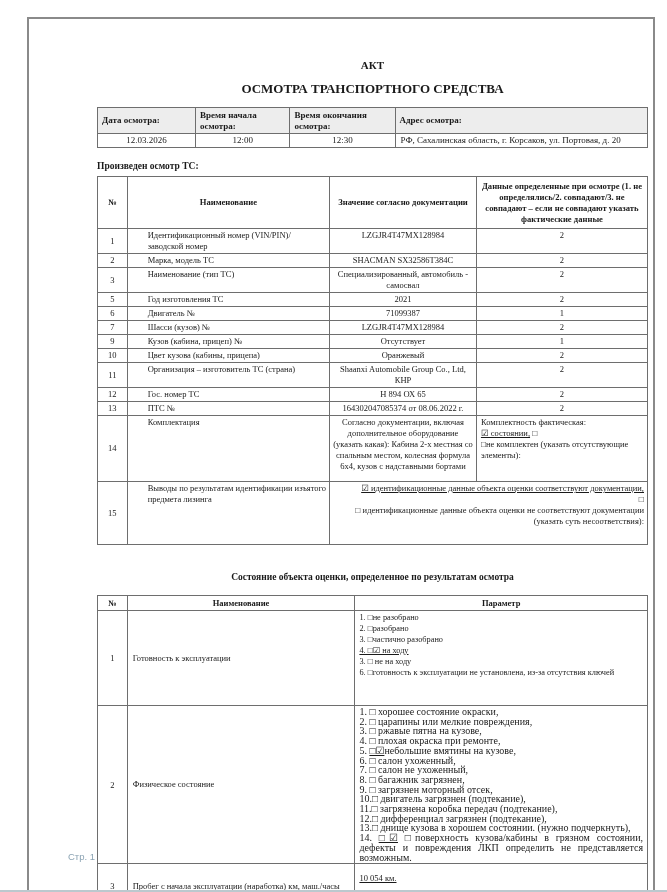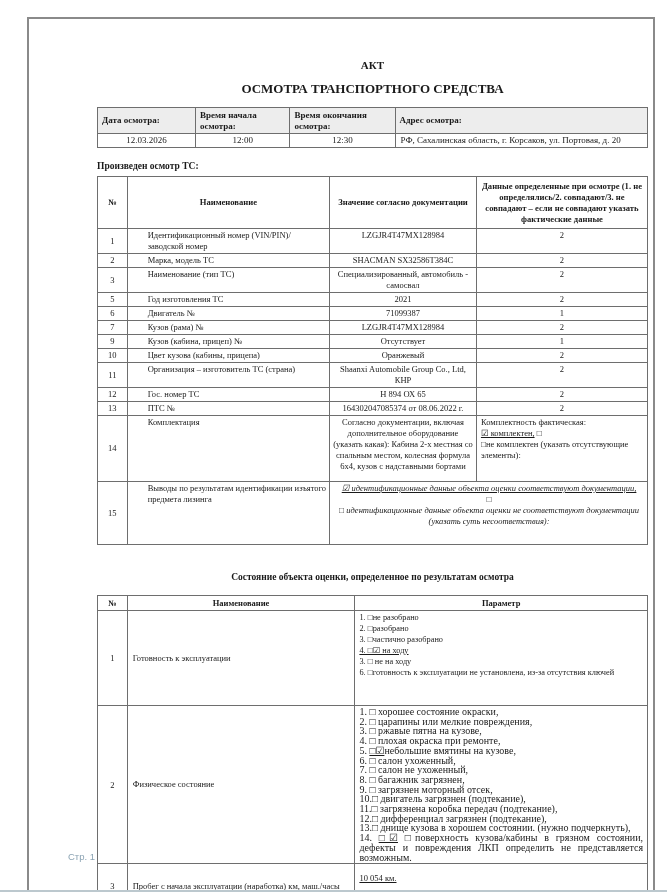--- a/index.html
+++ b/index.html
@@ -30,21 +30,21 @@
   .t2 td{line-height:11px;vertical-align:top;}
   .t2 td.num{text-align:center;vertical-align:middle;}
   .t2 td.name{text-align:left;padding-left:20px;}
   .t2 td.val{text-align:center;}
   .t2 td.res{text-align:center;}
   .t2 tr.h22 td{height:22px;}
   .t2 tr.h13 td{height:13px;}
   .t2 tr.h66 td{height:66px;}
   .t2 tr.h63 td{height:63px;}
   .t2 td.fact{text-align:left;padding-left:4px;}
-  .t2 td.merged{text-align:center;padding-left:4px;font-style:italic;}
+  .t2 td.merged{text-align:right;padding-left:4px;}
   
   .t3{font-size:8.5px;}
   .t3 th{font-weight:bold;text-align:center;vertical-align:middle;height:15px;line-height:12px;}
   .t3 td{vertical-align:top;}
   .t3 td.num{text-align:center;vertical-align:middle;}
   .t3 td.name{text-align:left;padding-left:5px;vertical-align:middle;line-height:10.5px;}
   .t3 td.param{text-align:left;padding-left:4px;padding-right:4px;}
   .t3 tr.r1 td{height:95px;}
   .t3 tr.r1 .item{line-height:11px;font-size:8.3px;}
   .t3 tr.r2 td{height:155px;}
@@ -132,21 +132,21 @@
         <td class="res">2</td>
       </tr>
       <tr class="h13">
         <td class="num">6</td>
         <td class="name">Двигатель №</td>
         <td class="val">71099387</td>
         <td class="res">1</td>
       </tr>
       <tr class="h13">
         <td class="num">7</td>
-        <td class="name">Кузов (рама) №</td>
+        <td class="name">Шасси (кузов) №</td>
         <td class="val">LZGJR4T47MX128984</td>
         <td class="res">2</td>
       </tr>
       <tr class="h13">
         <td class="num">9</td>
         <td class="name">Кузов (кабина, прицеп) №</td>
         <td class="val">Отсутствует</td>
         <td class="res">1</td>
       </tr>
       <tr class="h13">
@@ -172,21 +172,21 @@
         <td class="name">ПТС №</td>
         <td class="val">164302047085374 от 08.06.2022 г.</td>
         <td class="res">2</td>
       </tr>
       <tr class="h66">
         <td class="num">14</td>
         <td class="name">Комплектация</td>
         <td class="val">Согласно документации, включая дополнительное оборудование (указать какая): Кабина 2-х местная со спальным местом, колесная формула 6х4, кузов с надставными бортами</td>
         <td class="fact">
           <div>Комплектность фактическая:</div>
-          <div><span class="u">☑ комплектен,</span> <span>□</span></div>
+          <div><span class="u">☑ состоянии,</span> <span>□</span></div>
           <div>□не комплектен (указать отсутствующие элементы):</div>
         </td>
       </tr>
       <tr class="h63">
         <td class="num">15</td>
         <td class="name">Выводы по результатам идентификации изъятого предмета лизинга</td>
         <td class="merged" colspan="2">
           <div class="u">☑ идентификационные данные объекта оценки соответствуют документации,</div>
           <div>□</div>
           <div>□ идентификационные данные объекта оценки не соответствуют документации (указать суть несоответствия):</div>

